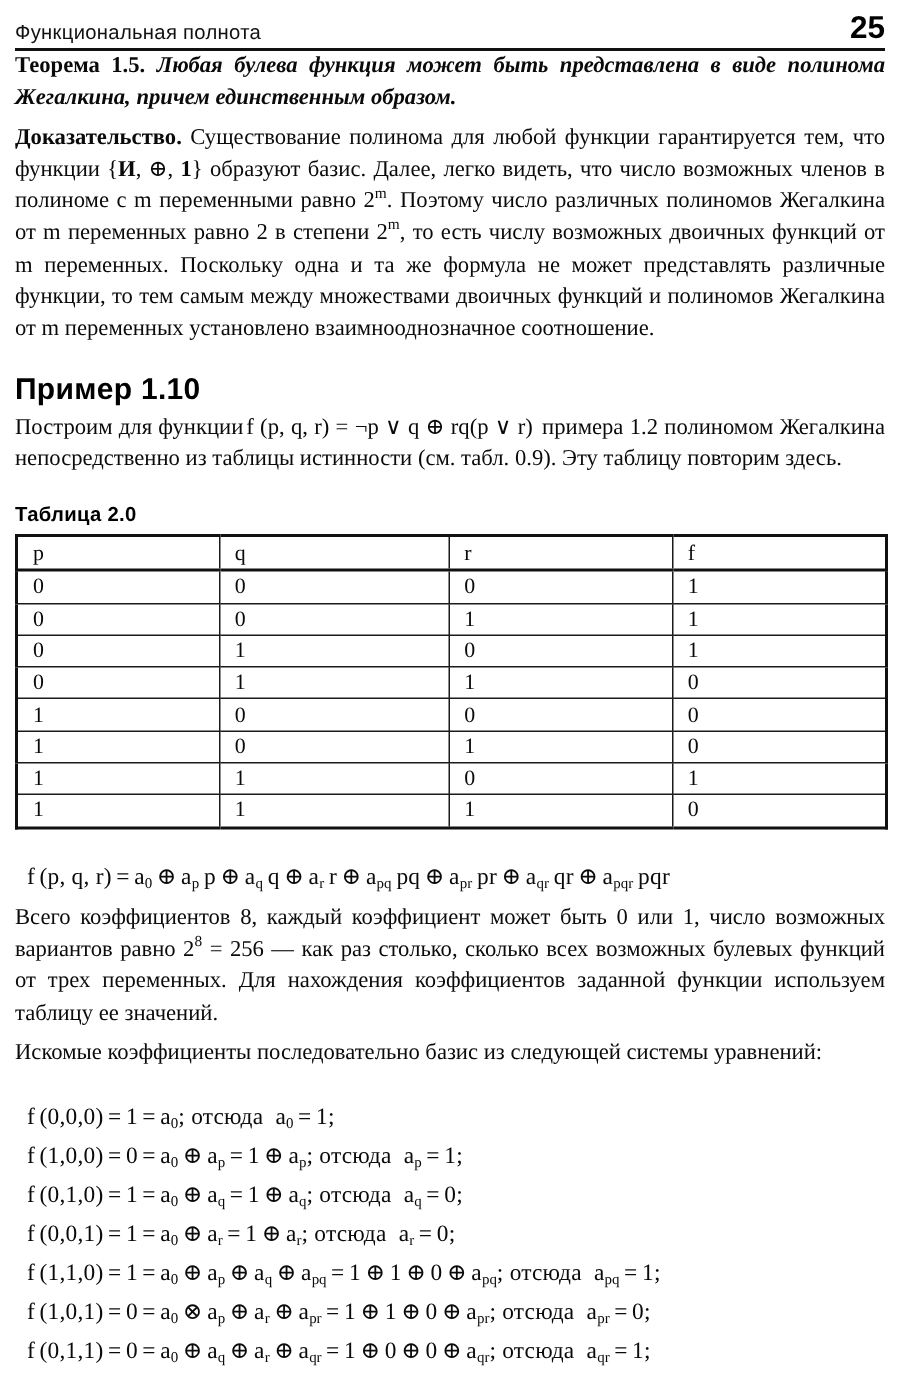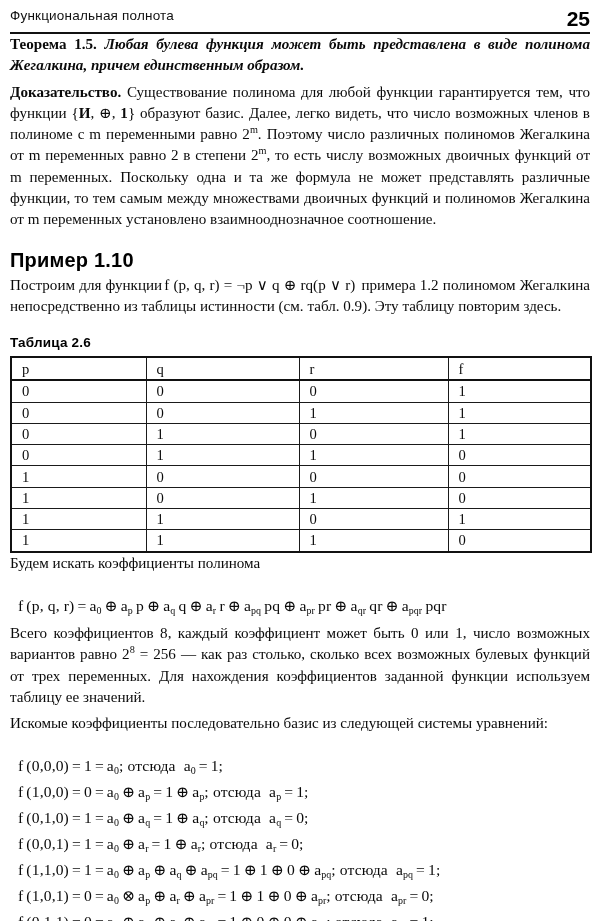--- a/index.html
+++ b/index.html
@@ -20,20 +20,21 @@
     position: relative;
     width: 600px;
     height: 921px;
     padding: 0;
     box-sizing: border-box;
   }
 
   
   .runhead {
     display: flex;
+    align-items: flex-end;
     justify-content: space-between;
     margin: 8px 10px 0 10px;
     padding-bottom: 2px;
   }
   .runhead-title {
     font-family: "Liberation Sans", "DejaVu Sans", sans-serif;
     font-size: 13.5px;
     letter-spacing: 0.2px;
     color: #111;
   }
@@ -171,21 +172,21 @@
     <p class="para blk-proof">
       <span class="lead-bold">Доказательство.</span><span> </span><span>Существование полинома для любой функции гарантируется тем, что функции {</span><b class="bsym">И</b><span>, </span><span>⊕</span><span>, </span><b class="bsym">1</b><span>} образуют базис. Далее, легко видеть, что число возможных членов в полиноме с m переменными равно 2</span><sup class="sup">m</sup><span>. Поэтому число различных полиномов Жегалкина от m переменных равно 2 в степени 2</span><sup class="sup">m</sup><span>, то есть числу возможных двоичных функций от m переменных. Поскольку одна и та же формула не может представлять различные функции, то тем самым между множествами двоичных функций и полиномов Жегалкина от m переменных установлено взаимнооднозначное соотношение.</span>
     </p>
 
     <h2 class="ex-head">Пример 1.10</h2>
 
     <p class="para">
       <span>Построим для функции</span><span class="inline-f fml">f (p, q, r) = ¬p ∨ q ⊕ rq(p ∨ r)</span><span> </span><span>примера 1.2 полиномом Жегалкина непосредственно из таблицы истинности (см. табл. 0.9). Эту таблицу повторим здесь.</span>
     </p>
 
-    <h3 class="tbl-head">Таблица 2.6</h3>
+    <h3 class="tbl-head">Таблица 2.0</h3>
 
     <table class="truth">
       <colgroup>
         <col class="c1">
           <col class="c2">
           <col class="c3">
           <col class="c4">
       </colgroup>
       <tbody>
         <tr class="hdr">
@@ -238,21 +239,20 @@
         </tr>
         <tr>
           <td>1</td>
           <td>1</td>
           <td>1</td>
           <td>0</td>
         </tr>
       </tbody>
     </table>
 
-    <p class="para blk-after-table">Будем искать коэффициенты полинома</p>
 
     <div class="formula-line formula-block fml">
       f<span class="op"></span>(p, q, r)<span class="opw">=</span>a<sub class="sb">0</sub><span class="opw">⊕</span>a<sub class="sb">p</sub> p<span class="opw">⊕</span>a<sub class="sb">q</sub> q<span class="opw">⊕</span>a<sub class="sb">r</sub> r<span class="opw">⊕</span>a<sub class="sb">pq</sub> pq<span class="opw">⊕</span>a<sub class="sb">pr</sub> pr<span class="opw">⊕</span>a<sub class="sb">qr</sub> qr<span class="opw">⊕</span>a<sub class="sb">pqr</sub> pqr
     </div>
 
     <p class="para" style="margin-top:5px">
       <span>Всего коэффициентов 8, каждый коэффициент может быть 0 или 1, число возможных вариантов равно 2</span><sup class="sup">8</sup><span> = 256 — как раз столько, сколько всех возможных булевых функций от трех переменных. Для нахождения коэффициентов заданной функции используем таблицу ее значений.</span>
     </p>
 
     <p class="para" style="margin-top:5px">Искомые коэффициенты последовательно базис из следующей системы уравнений:</p>

